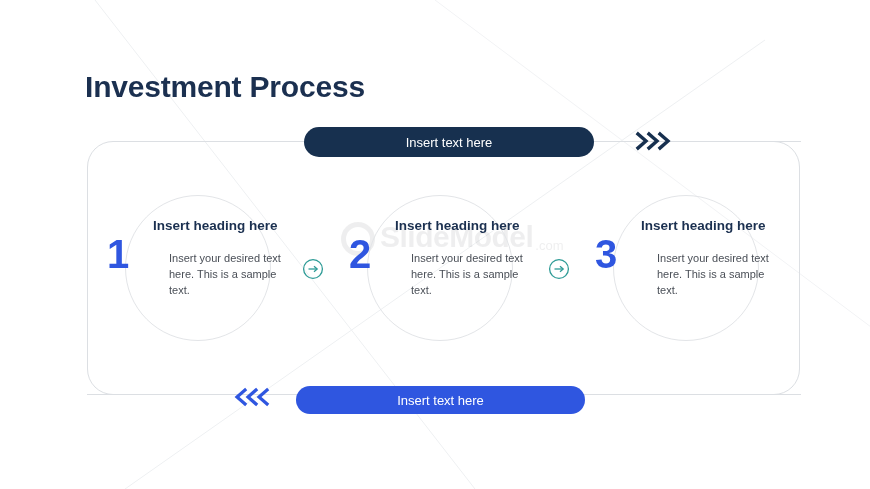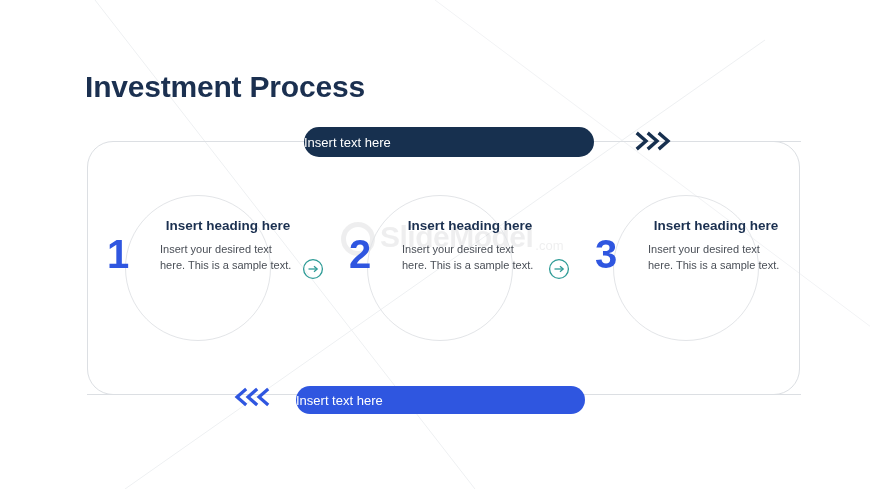--- a/index.html
+++ b/index.html
@@ -49,21 +49,21 @@
   .line-top-left{ left:232px; top:141px; width:70px;}
   .line-top-right{ left:588px; top:141px; width:40px;}
   .line-top-far{ left:668px; top:141px; width:128px;}
   .line-bot-left{ left:82px; top:394px; width:140px;}
   .line-bot-mid{ left:272px; top:394px; width:20px;}
   .line-bot-right{ left:580px; top:394px; width:216px;}
 
   
   .pill{
     position:absolute;
-    display:flex;align-items:center;justify-content:flex-start;
+    display:flex;align-items:center;justify-content:center;
     border-radius:24px;
     color:#ffffff;
     font-size:13px;
     white-space:nowrap;
   }
   .pill-top{
     left:299px;top:127px;width:290px;height:30px;
     background:#17304f;
   }
   .pill-bottom{
@@ -111,27 +111,26 @@
     position:absolute;
     left:58px;top:76px;
     width:150px;
   }
   .step-heading{
     font-size:13.5px;
     font-weight:bold;
     color:#1b3050;
     line-height:1.35;
     margin:0 0 6px 0;
-    text-align:center;
   }
   .step-body{
     font-size:11px;
     color:#4a4f57;
     line-height:1.45;
-    margin:7px;
+    margin:16px;
   }
   
   .arrow-connector{
     position:absolute;
     top:117px;
     width:22px;height:22px;
   }
   .arrow-c1{left:215px;}
   .arrow-c2{left:461px;}
   .arrow-connector svg{display:block;}

